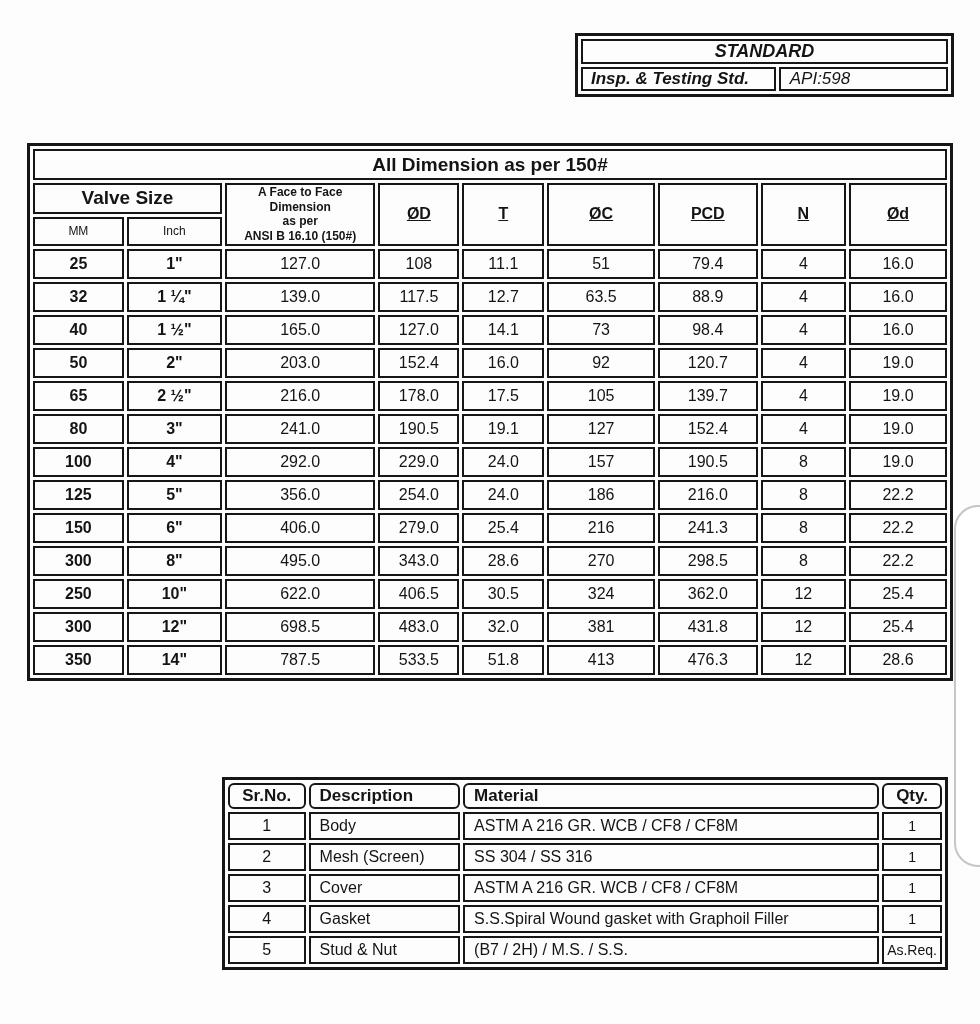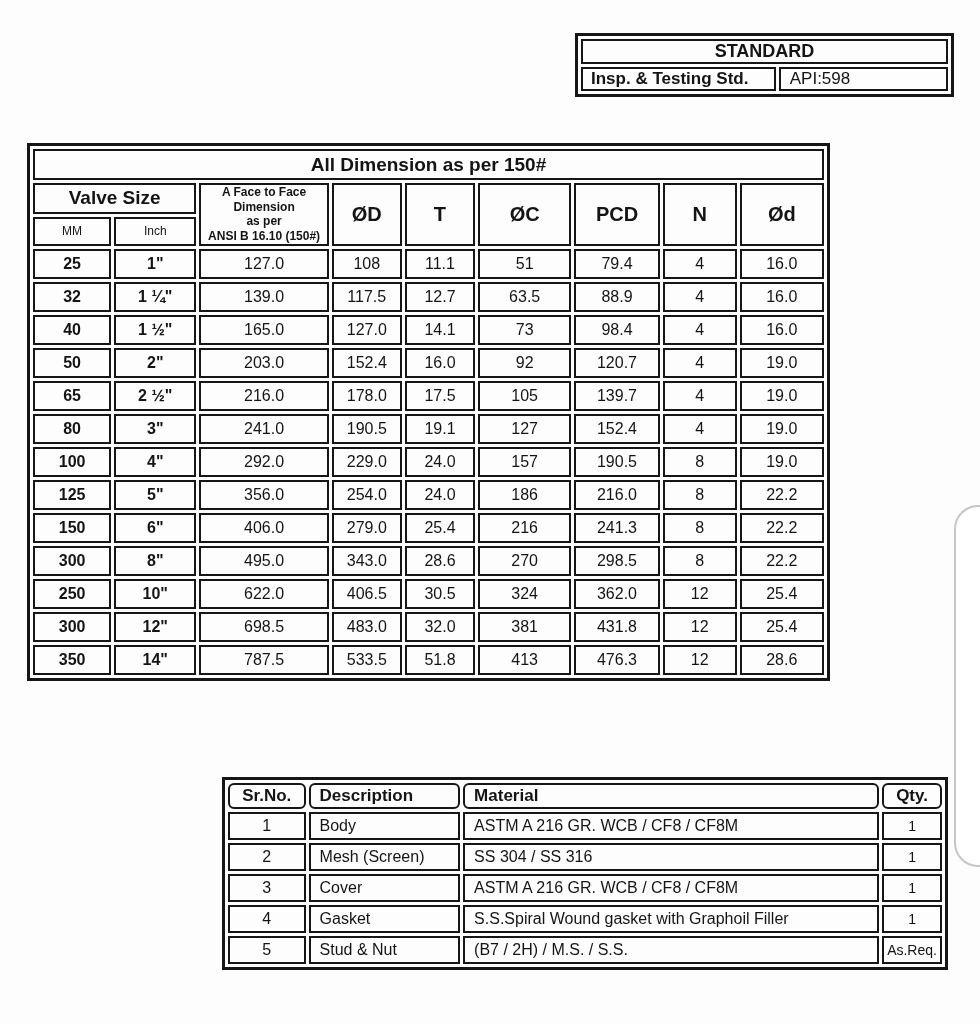--- a/index.html
+++ b/index.html
@@ -28,37 +28,37 @@
     white-space: nowrap;
   }
 
   
   .standard-box {
     position: absolute;
     left: 575px; top: 33px;
     width: 379px;
     border: 3px solid #161616;
   }
-  .standard-box td { height: 18px; font-size: 18px; }
+  .standard-box td { height: 18px; font-size: 18px; font-style: italic; }
   .standard-box .title-cell { font-weight: 700; }
   .standard-box .label-cell { font-weight: 700; text-align: left; padding-left: 8px; font-size: 17px; margin-left: 11px; }
   .standard-box .value-cell { font-weight: 400; text-align: left; padding-left: 9px; font-size: 17px; margin-top: 20px; }
 
   
   .dim-wrap {
     position: absolute;
     left: 27px; top: 143px;
-    width: 803px;
+    width: 926px;
     border: 3px solid #161616;
   }
   .dim-table td { font-size: 16px; height: 30px; }
   .dim-table .tbl-title { font-size: 19px; font-weight: 700; height: 31px; }
   .dim-table .valve-size { font-size: 19px; font-weight: 700; height: 29px; }
   .dim-table .sub-head { font-size: 12px; font-weight: 400; height: 27px; }
-  .dim-table .col-head { font-size: 20px; font-weight: 700; }
+  .dim-table .col-head { font-size: 16px; font-weight: 700; text-decoration: underline; }
   .dim-table .f2f { font-size: 12px; font-weight: 700; line-height: 1.22; white-space: normal; }
   .dim-table td.b { font-weight: 700; }
 
   
   .mat-wrap {
     position: absolute;
     left: 222px; top: 777px;
     width: 726px;
     border: 3px solid #161616;
   }

